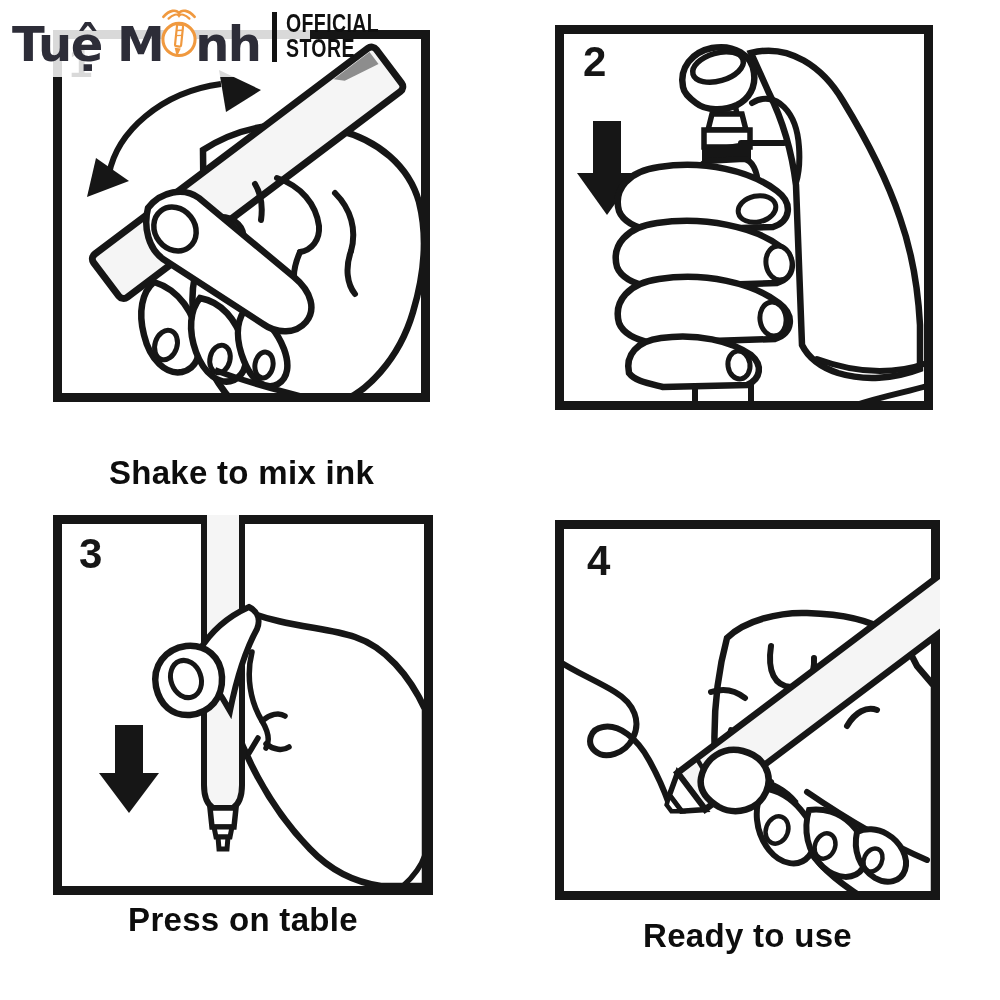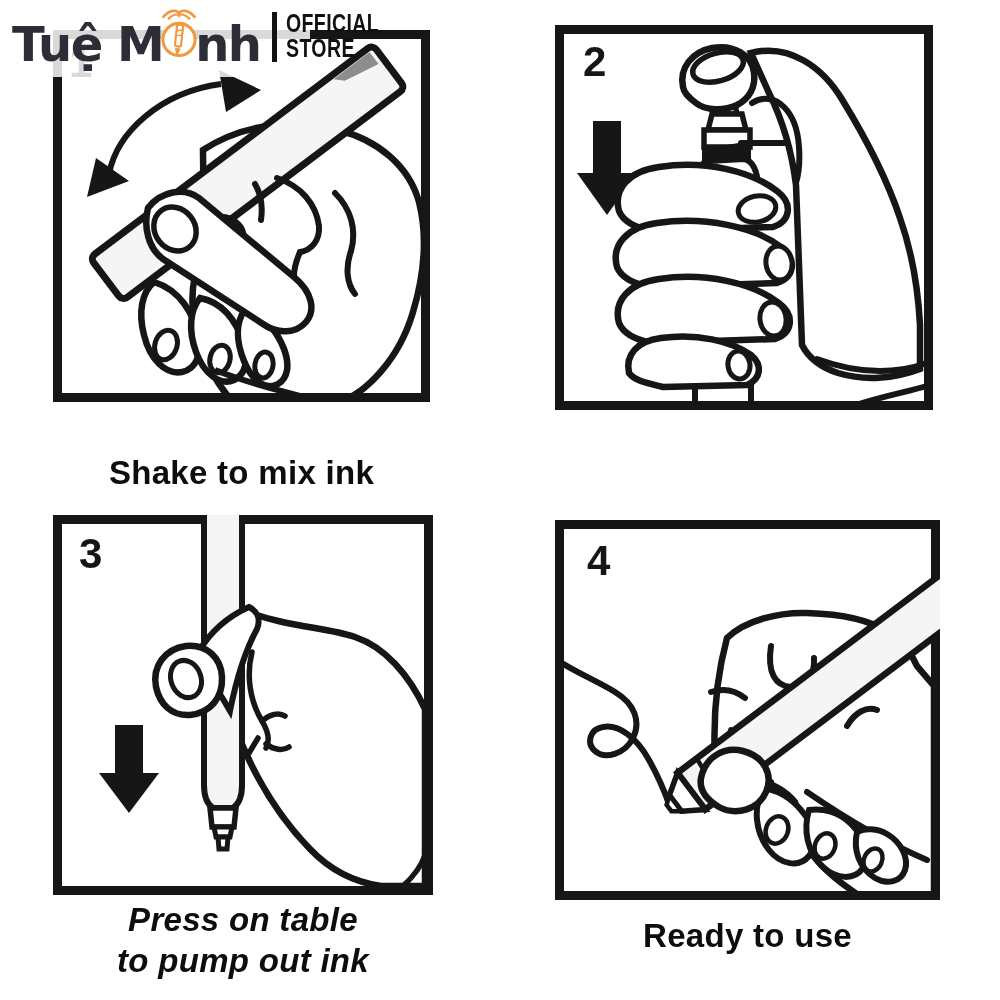--- a/index.html
+++ b/index.html
@@ -10,21 +10,21 @@
   .step-num{position:absolute;font-size:42px;font-weight:bold;color:#161616;line-height:1;
             font-family:"Liberation Sans",sans-serif;}
   .n1{left:16px;top:12px;}
   .n2{left:28px;top:16px;}
   .n3{left:26px;top:18px;}
   .n4{left:32px;top:20px;}
   .caption{position:absolute;z-index:1;text-align:center;font-weight:bold;font-size:33px;
            line-height:41px;color:#0d0d0d;letter-spacing:.3px;}
   .cap1{left:53px;top:452px;width:377px;}
   .cap2{left:545px;top:408px;width:398px;}
-  .cap3{left:43px;top:899px;width:400px;font-style:italic;}
+  .cap3{left:43px;top:899px;width:400px;}
   .cap4{left:555px;top:915px;width:385px;}
   
   .logo-overlay{position:absolute;left:0;top:0;width:310px;height:77px;
                 background:rgba(255,255,255,0.84);z-index:5;}
   .logo{position:absolute;left:12px;top:4px;display:flex;align-items:flex-start;z-index:6;}
   .brand{display:flex;align-items:center;margin-top:12px;font-family:"DejaVu Sans",sans-serif;
          font-size:48px;font-weight:bold;color:#2D2D38;letter-spacing:-1.5px;}
   .bulb{width:40px;height:56px;margin:-16px -4px -8px -4px;position:relative;top:-4px;}
   .divider{width:5px;height:50px;background:#121212;margin:8px 9px 0 11px;}
   .store{margin-top:7px;font-size:25px;font-weight:bold;color:#111;line-height:25px;
@@ -144,21 +144,20 @@
       <path d="M 196,92 C 176,101 158,116 146,136 L 140,148 C 152,158 162,170 170,184 L 177,196 C 183,166 192,136 204,114 C 208,104 204,96 196,92 Z" fill="#fff" stroke="#161616" stroke-width="6"></path>
       <g>
         <path d="M 103,172 C 99,151 112,134 133,131 C 153,129 168,142 169,162 C 170,183 157,198 137,200 C 119,201 107,190 103,172 Z" fill="#fff" stroke="#161616" stroke-width="6.5"></path>
         <ellipse cx="133" cy="164" rx="15" ry="19" transform="rotate(-20 133 164)" fill="none" stroke="#161616" stroke-width="5"></ellipse>
       </g>
     </svg>
     <div class="step-num n3">3</div>
   </div>
   <div class="caption cap3">
     <div>Press on table</div>
-    <div>to pump out ink</div>
   </div>
 
   <div class="panel" style="left:555px;top:520px;width:385px;height:380px">
     <svg viewBox="0 0 385 380">
       <path d="M 2,140 C 20,152 44,162 60,172 C 80,184 86,202 78,218 C 70,234 50,240 40,231 C 31,223 35,209 48,207 C 64,204 82,218 94,240 C 103,256 109,270 114,284" fill="none" stroke="#161616" stroke-width="6" stroke-linecap="round"></path>
       <path d="M 172,118 C 190,100 225,92 252,93 C 285,94 315,100 333,112 C 347,121 356,132 362,146 L 379,166 L 379,378 L 308,378 C 283,362 262,345 252,326 C 244,310 240,295 240,282 C 230,270 215,262 204,262 L 160,240 C 158,200 162,155 172,118 Z" fill="#fff" stroke="#161616" stroke-width="6.5"></path>
       <g fill="none" stroke="#161616" stroke-width="6" stroke-linecap="round">
         <path d="M 216,126 C 212,152 220,166 236,167 C 252,168 260,155 259,138"></path>
         <path d="M 156,172 C 168,168 180,170 190,178"></path>
         <path d="M 252,272 C 290,298 330,322 372,340"></path>

